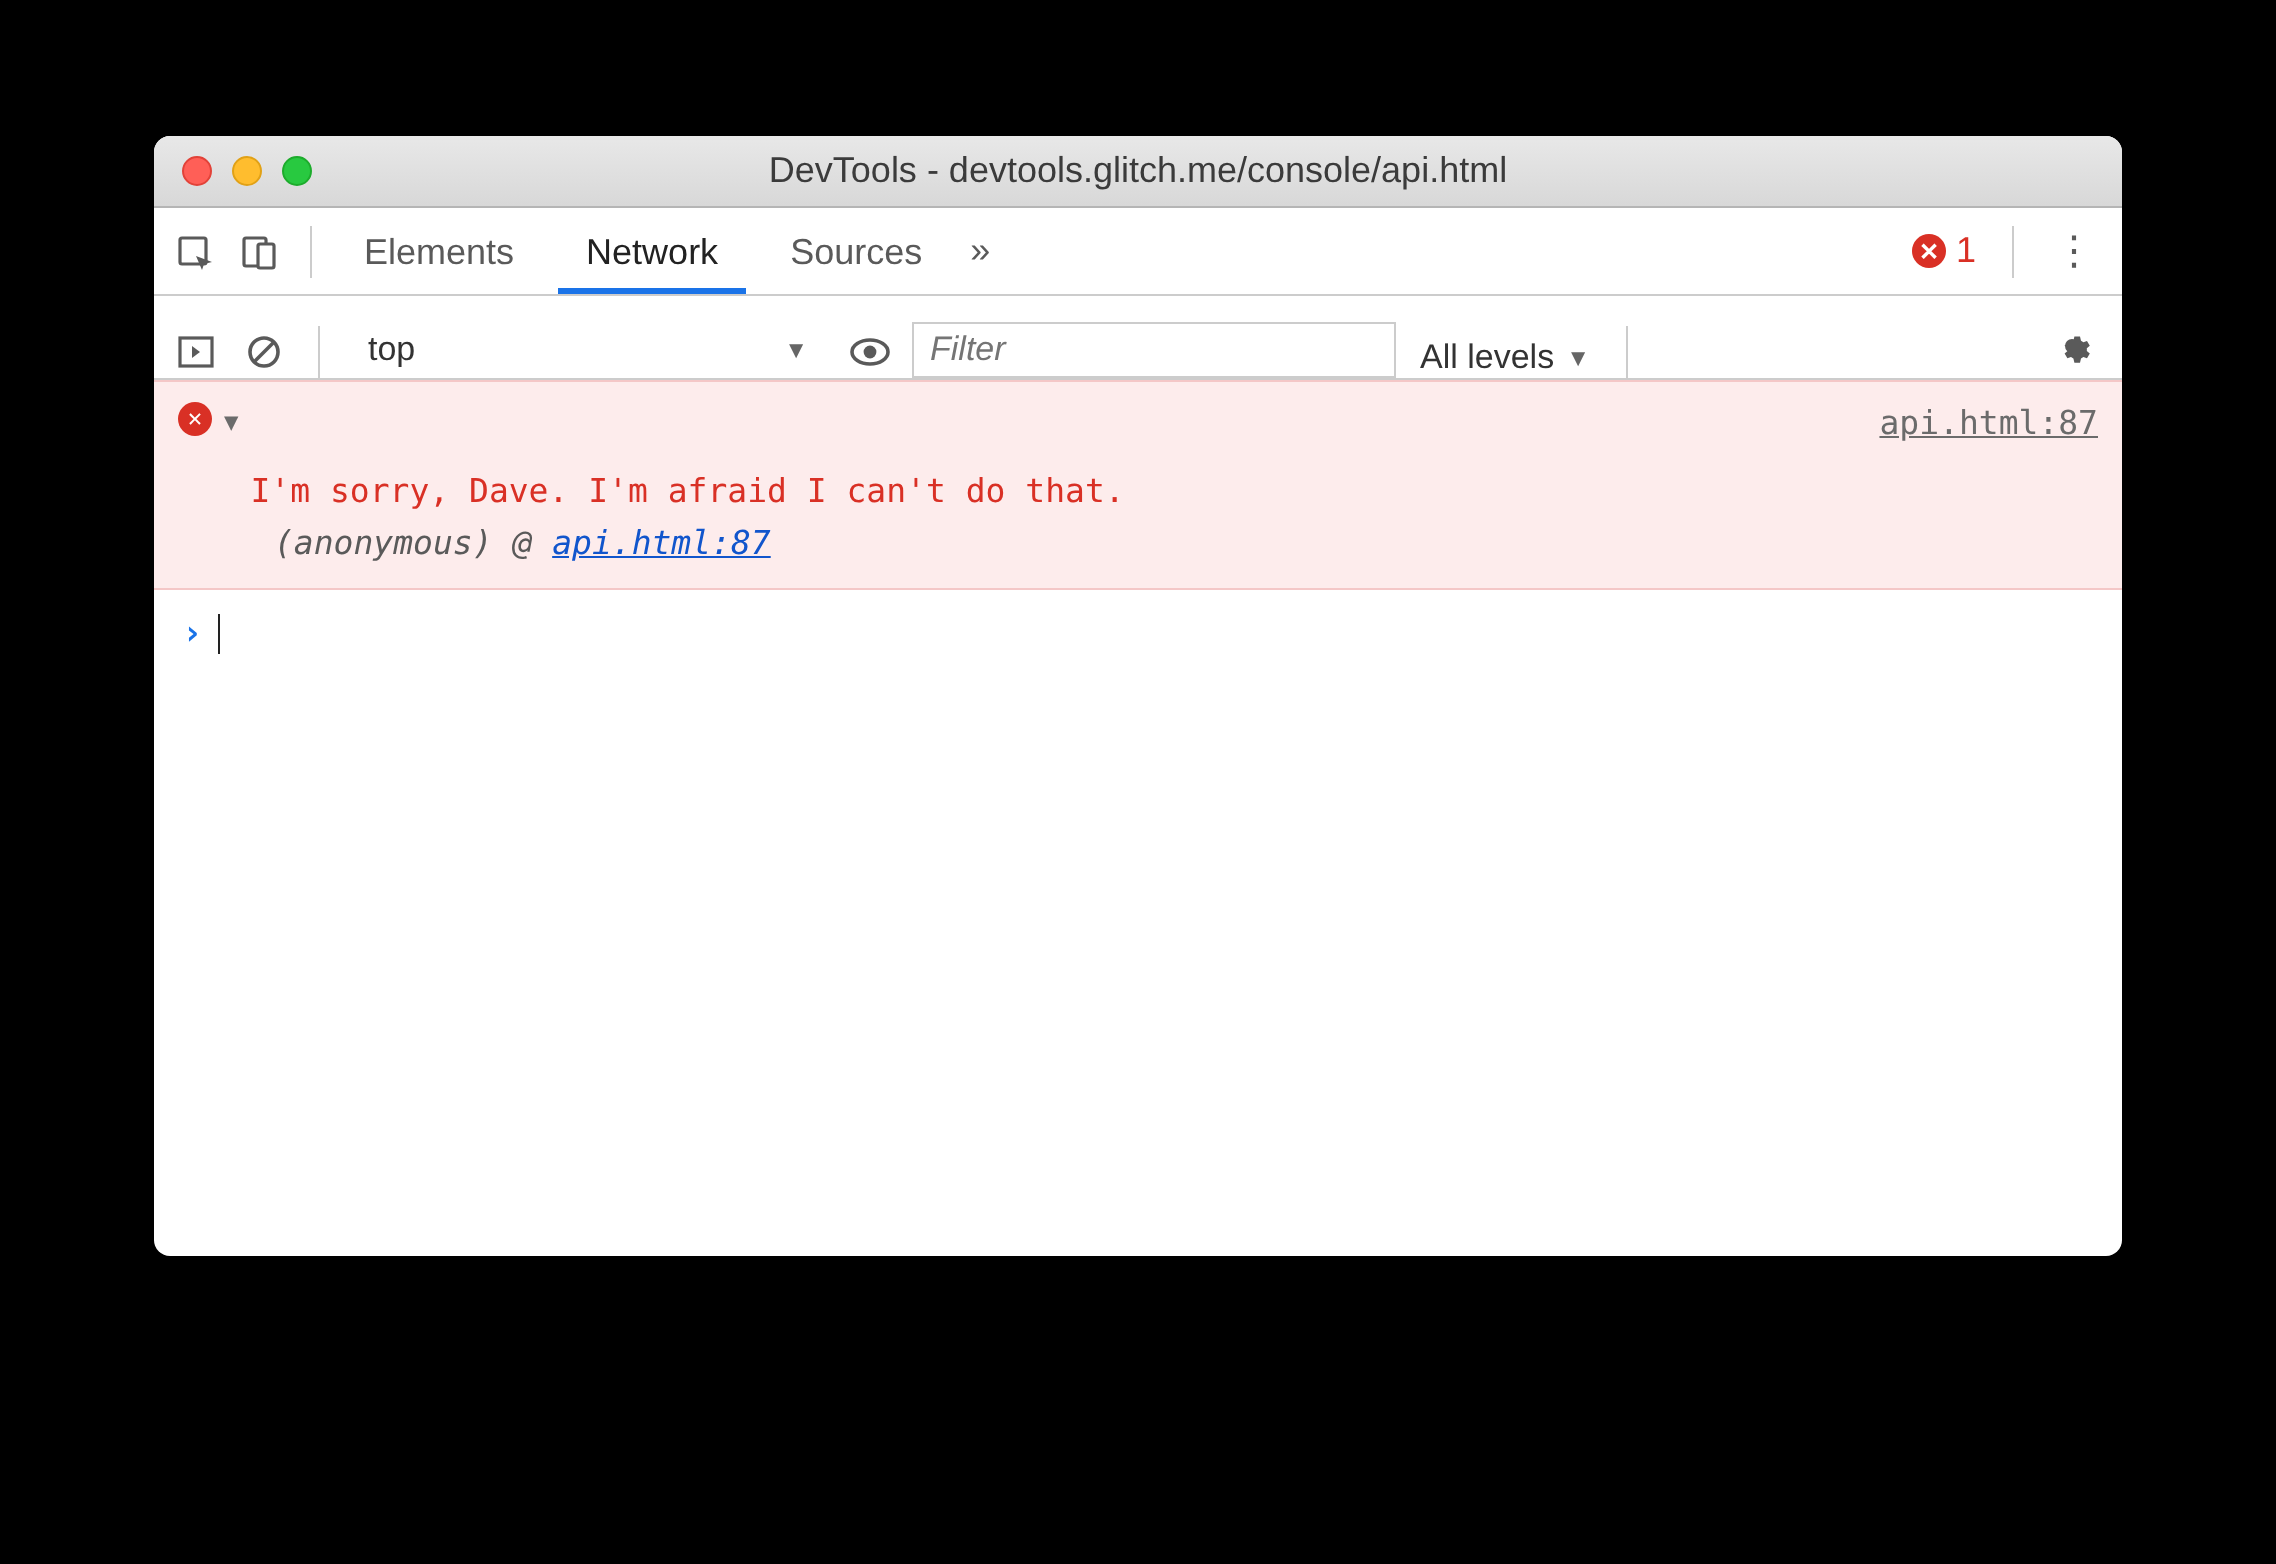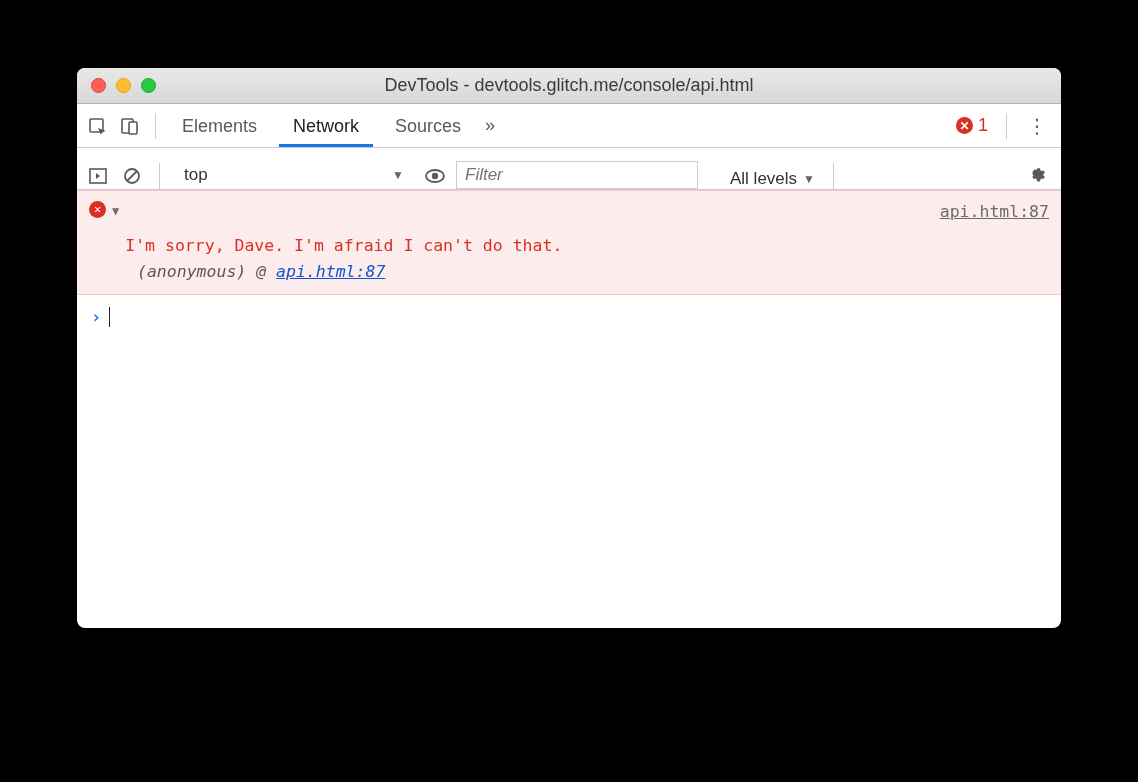--- a/index.html
+++ b/index.html
@@ -144,21 +144,20 @@
       outline: none;
       font-style: italic;
     }
     .levels {
       font-size: 17px;
       color: #333;
       display: flex;
       align-items: center;
       gap: 6px;
       padding: 0 4px;
-      margin-left: 20px;
     }
     .gear {
       margin-left: auto;
       font-size: 18px;
       color: #5a5a5a;
       padding: 0 6px;
     }
     .console-body {
       flex: 1;
       overflow: auto;

